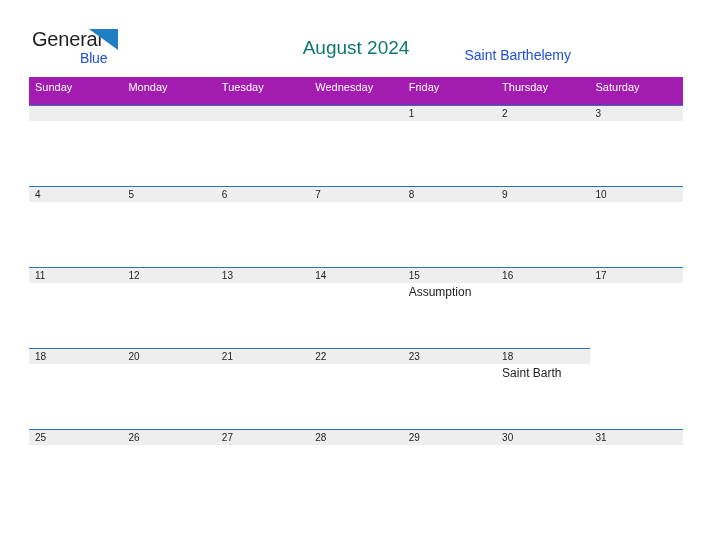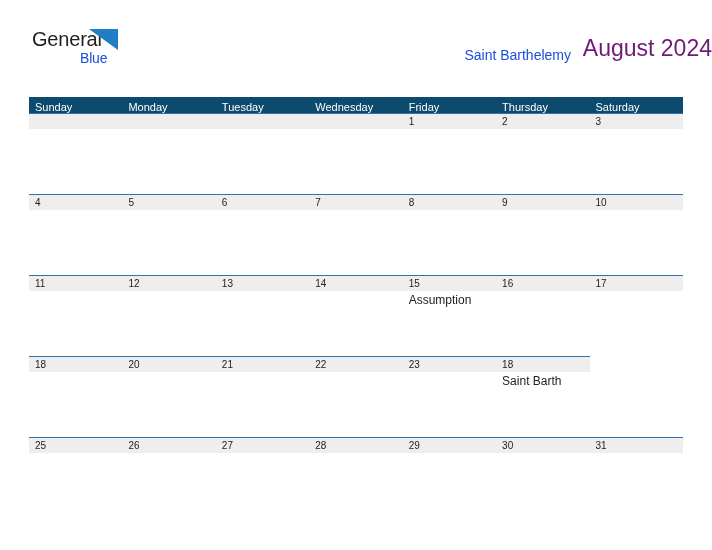--- a/index.html
+++ b/index.html
@@ -64,23 +64,23 @@
     width: 29px;
     height: 21px;
   }
   .logo-flag svg { display: block; }
 
   .cal-title {
     position: absolute;
     left: 0;
     top: 31px;
     width: 712px;
-    text-align: right;
-    font-size: 23px;
-    color: #701a75;
+    text-align: center;
+    font-size: 19px;
+    color: #0f766e;
     font-weight: normal;
     line-height: 34px;
   }
 
   .cal-location {
     position: absolute;
     right: 29px;
     top: 46px;
     font-size: 14px;
     color: #1d4ed8;
@@ -92,23 +92,22 @@
   .calendar {
     position: absolute;
     left: 29px;
     top: 77px;
     width: 654px;
   }
 
   .weekday-row {
     display: flex;
     width: 654px;
-    height: 16px;
-    background: #0c4a6e;
-    margin-top: 20px;
+    height: 28px;
+    background: #a21caf;
   }
   .weekday-cell {
     width: 93.43px;
     height: 20px;
     color: #ffffff;
     font-size: 11px;
     line-height: 20px;
     padding-left: 6px;
     box-sizing: border-box;
     white-space: nowrap;

